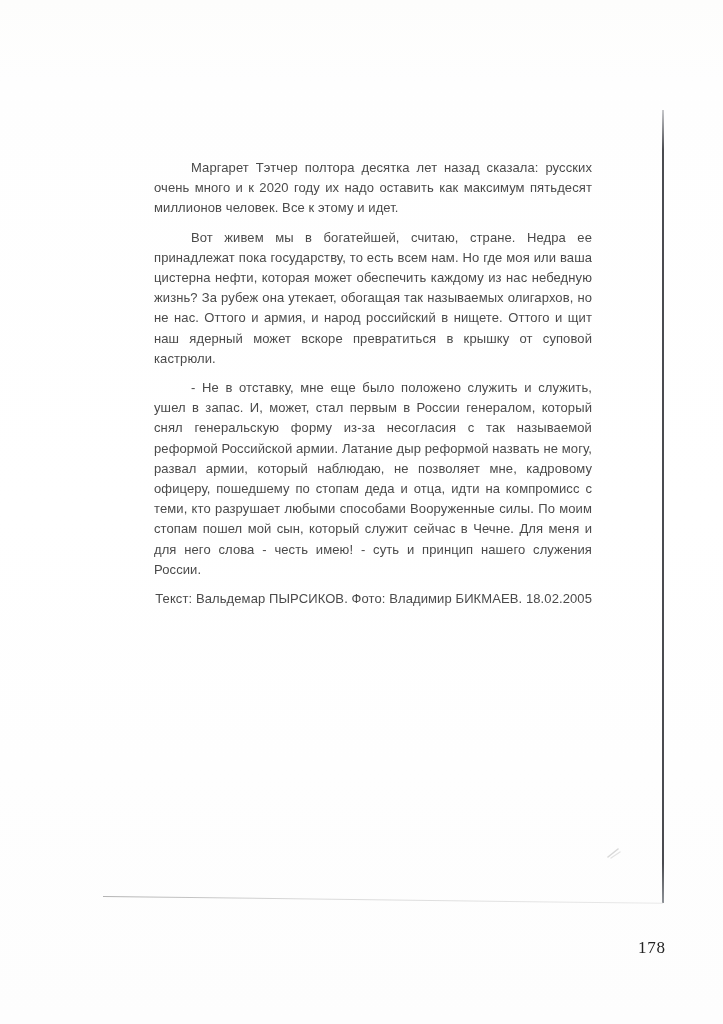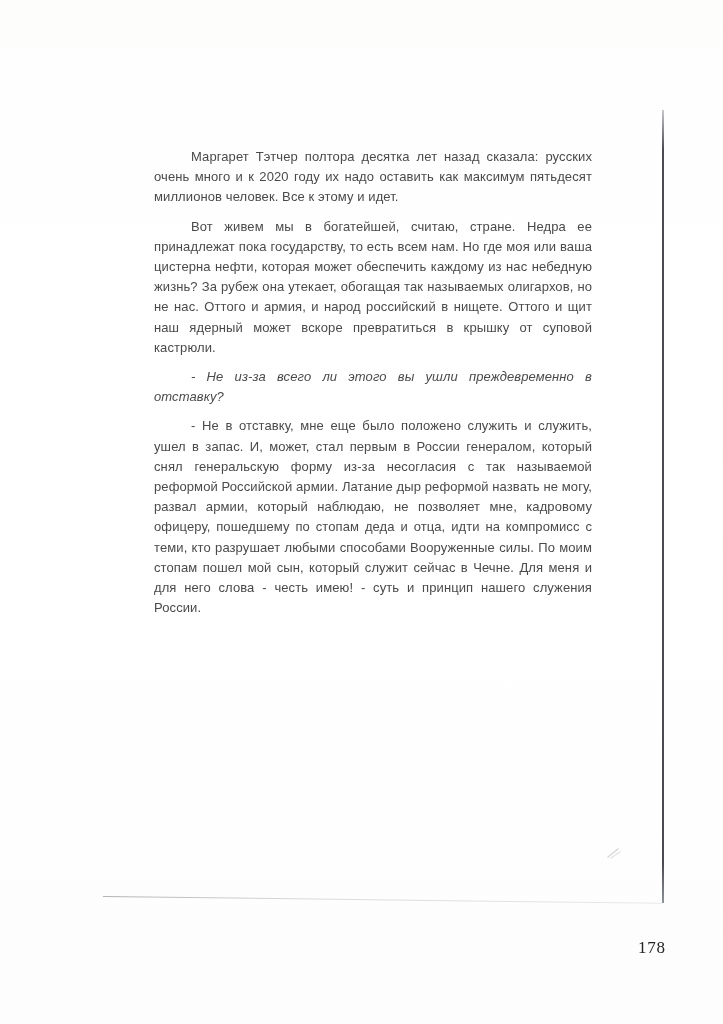--- a/index.html
+++ b/index.html
@@ -18,21 +18,21 @@
   
   .scan-page {
     position: absolute;
     left: 0; top: 0;
     width: 723px; height: 1024px;
     background: linear-gradient(180deg, #fdfdfc 0%, #fefefe 8%, #ffffff 50%, #fdfdfd 100%);
   }
   .text-block {
     position: absolute;
     left: 154px;
-    top: 147px;
+    top: 158px;
     width: 438px;
     font-size: 13px;
     line-height: 20.2px;
     color: #4a4a4a;
     text-align: justify;
     letter-spacing: 0.1px;
   }
   .text-block p {
     margin: 0 0 9px 0;
     text-indent: 37px;
@@ -84,22 +84,22 @@
 </head>
 <body>
 
 <div class="canvas">
 
   <div class="scan-page"></div>
 
   <div class="text-block">
     <p>Маргарет Тэтчер полтора десятка лет назад сказала: русских очень много и к 2020 году их надо оставить как максимум пятьдесят миллионов человек. Все к этому и идет.</p>
     <p>Вот живем мы в богатейшей, считаю, стране. Недра ее принадлежат пока государству, то есть всем нам. Но где моя или ваша цистерна нефти, которая может обеспечить каждому из нас небедную жизнь? За рубеж она утекает, обогащая так называемых олигархов, но не нас. Оттого и армия, и народ российский в нищете. Оттого и щит наш ядерный может вскоре превратиться в крышку от суповой кастрюли.</p>
-    <p class="question">- Не из-за всего ли этого вы ушли преждевременно в отставку?</p>
     <p>- Не в отставку, мне еще было положено служить и служить, ушел в запас. И, может, стал первым в России генералом, который снял генеральскую форму из-за несогласия с так называемой реформой Российской армии. Латание дыр реформой назвать не могу, развал армии, который наблюдаю, не позволяет мне, кадровому офицеру, пошедшему по стопам деда и отца, идти на компромисс с теми, кто разрушает любыми способами Вооруженные силы. По моим стопам пошел мой сын, который служит сейчас в Чечне. Для меня и для него слова - честь имею! - суть и принцип нашего служения России.</p>
+    <p class="byline">Текст: Вальдемар ПЫРСИКОВ. Фото: Владимир БИКМАЕВ. 18.02.2005</p>
   </div>
 
   <div class="scan-edge-vertical"></div>
 
   <div class="scan-edge-bottom"></div>
 
   <svg class="pencil-mark" viewBox="0 0 22 16" xmlns="http://www.w3.org/2000/svg">
     <path d="M3 11 L13 3" stroke="#cfcfcf" stroke-width="1.6" fill="none" stroke-linecap="round"></path>
     <path d="M6 12 L15 6" stroke="#dddddd" stroke-width="1.4" fill="none" stroke-linecap="round"></path>
   </svg>

